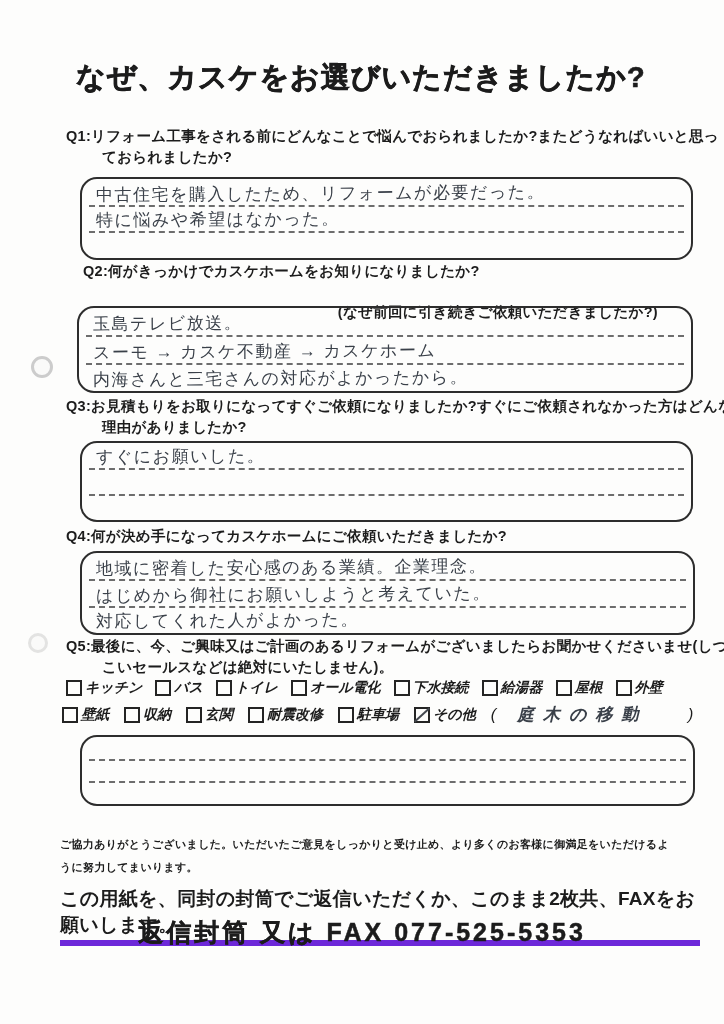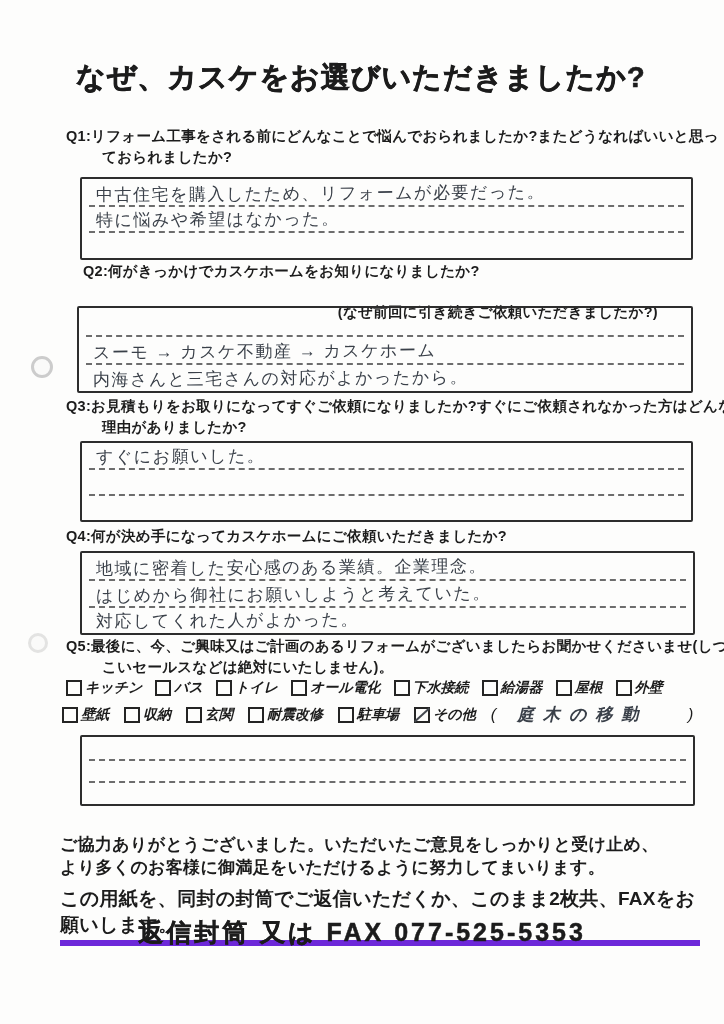--- a/index.html
+++ b/index.html
@@ -20,21 +20,21 @@
   
   .q-label{
     font-weight:bold;font-size:14.5px;line-height:21px;letter-spacing:0.3px;
     padding-left:36px;text-indent:-36px;
   }
   .q-sub{
     font-weight:bold;font-size:14.5px;text-align:right;letter-spacing:0.3px;margin-top:20px;
   }
   
   .answer-box{
-    border:2px solid #2d2d2d;border-radius:2px;background:transparent;
+    border:2px solid #2d2d2d;border-radius:17px;background:transparent;
   }
   .dash{
     position:absolute;left:7px;right:7px;height:0;
     border-top:2px dashed #555;opacity:.85;
   }
   .dash.l1{top:33%;}
   .dash.l2{top:66%;}
   .hrow{
     position:absolute;left:14px;right:8px;height:33%;
     display:flex;align-items:flex-end;padding-bottom:1px;
@@ -56,21 +56,21 @@
     position:relative;margin-right:3px;flex:none;
   }
   .cb .mark{
     display:none;position:absolute;width:20px;height:2px;background:#44484f;
     left:-4px;top:5px;transform:rotate(-42deg);
   }
   .cb.checked .mark{display:block;}
   .paren{font-size:16px;font-weight:normal;}
   .other-note{letter-spacing:9px;margin:0 6px;min-width:150px;}
   
-  .footer-para{font-weight:bold;font-size:17px;line-height:23px;letter-spacing:0.3px;}
+  .footer-para{font-weight:bold;font-size:11px;line-height:23px;letter-spacing:0.3px;}
   .footer-note{
     font-weight:bold;font-size:19px;letter-spacing:0.3px;
     border-bottom:6px solid #6d28d9;padding-bottom:2px;display:inline-block;
   }
   .footer-fax{
     width:724px;text-align:center;font-size:25px;font-weight:bold;letter-spacing:3px;
     -webkit-text-stroke:0.5px #1c1c1c;
   }
   
   .punch{
@@ -100,20 +100,23 @@
   <div class="hrow r3">
       <span class="hand"></span>
     </div>
 </div>
 
 <div class="abs q-label" style="left:83px;top:261px;width:600px;">Q2:何がきっかけでカスケホームをお知りになりましたか?</div>
 <div class="abs q-sub" style="left:66px;top:283px;width:592px;">(なぜ前回に引き続きご依頼いただきましたか?)</div>
 <div class="abs answer-box" style="left:77px;top:306px;width:612px;height:83px;">
   <div class="dash l1"></div>
   <div class="dash l2"></div>
+  <div class="hrow r1">
+      <span class="hand">玉島テレビ放送。</span>
+    </div>
   <div class="hrow r2">
       <span class="hand">スーモ → カスケ不動産 → カスケホーム</span>
     </div>
   <div class="hrow r3">
       <span class="hand">内海さんと三宅さんの対応がよかったから。</span>
     </div>
 </div>
 
 <div class="abs q-label" style="left:66px;top:396px;width:632px;">Q3:お見積もりをお取りになってすぐご依頼になりましたか?すぐにご依頼されなかった方はどんな理由がありましたか?</div>
 <div class="abs answer-box" style="left:80px;top:441px;width:609px;height:77px;">

